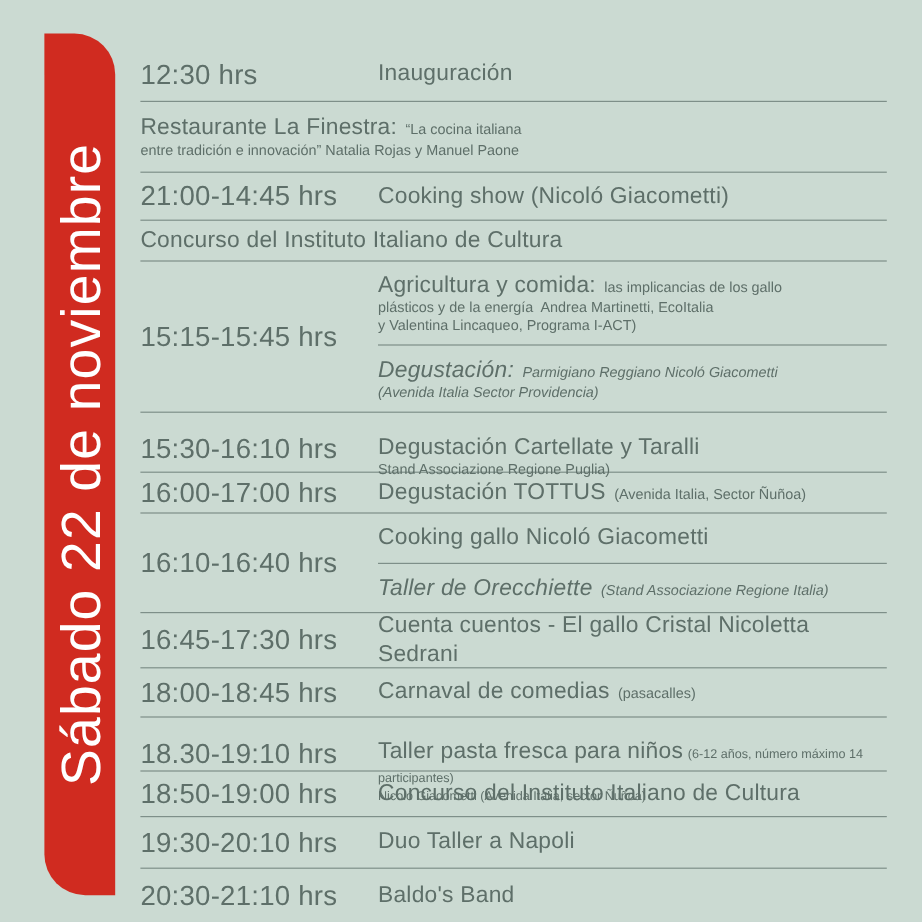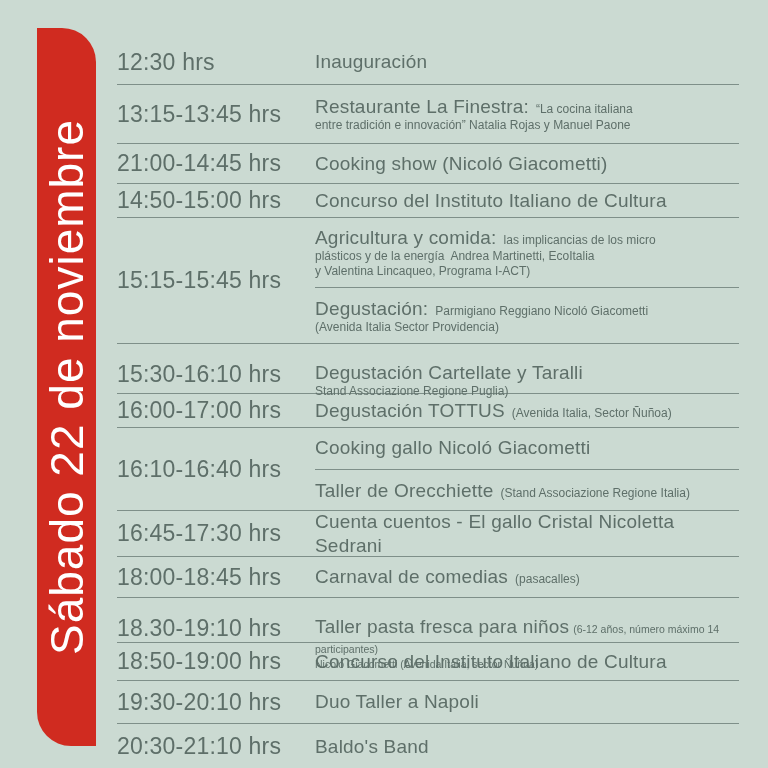--- a/index.html
+++ b/index.html
@@ -35,21 +35,21 @@
   }
   .row + .row{border-top:1px solid #7e8f89;}
   .row.vtop{align-items:flex-start;padding-top:17px;}
   .time{
     flex:0 0 198px;width:198px;
     font-size:23px;letter-spacing:.2px;
   }
   .events{flex:1;min-width:0;}
   .subevent + .subevent{border-top:1px solid #7e8f89;}
   .sub-a{padding:6px 0 9px;}
-  .sub-b{padding:9px 0 6px;}
+  .sub-b{padding:9px 0 6px;font-style:italic;}
   .line{white-space:pre-wrap;line-height:1.22;}
   .big{font-size:19px;letter-spacing:.2px;margin-top:48px;}
   .sm{font-size:12px;}
   .tiny{font-size:10.5px;}
   .line .in{margin-left:7px;}
   .line .in-tight{margin-left:4px;}
   
   .h0{height:44px}.h1{height:59px}.h2{height:40px}.h3{height:34px}
   .h4{height:126px}.h5{height:50px}.h6{height:34px}.h7{height:83px}
   .h8{height:46px}.h9{height:41px}.h10{height:45px}.h11{height:38px}
@@ -65,46 +65,44 @@
 <div class="schedule">
 
   <div class="row h0">
     <div class="time">12:30 hrs</div>
     <div class="events">
         <div class="line"><span class="big">Inauguración</span></div>
       </div>
   </div>
 
   <div class="row h1">
-    <div class="time">13:15-13:45 hrs</div>
     <div class="events">
       <div class="line"><span class="big">Restaurante La Finestra:</span><span class="sm in">“La cocina italiana</span></div>
       <div class="line sm">entre tradición e innovación” Natalia Rojas y Manuel Paone</div>
     </div>
   </div>
 
   <div class="row h2">
     <div class="time">21:00-14:45 hrs</div>
     <div class="events">
         <div class="line"><span class="big">Cooking show (Nicoló Giacometti)</span></div>
       </div>
   </div>
 
   <div class="row h3">
-    <div class="time">14:50-15:00 hrs</div>
     <div class="events">
         <div class="line"><span class="big">Concurso del Instituto Italiano de Cultura</span></div>
       </div>
   </div>
 
   <div class="row h4">
     <div class="time">15:15-15:45 hrs</div>
     <div class="events">
       <div class="subevent sub-a">
-        <div class="line"><span class="big">Agricultura y comida:</span><span class="sm in">las implicancias de los micro</span></div>
+        <div class="line"><span class="big">Agricultura y comida:</span><span class="sm in">las implicancias de los gallo</span></div>
         <div class="line sm">plásticos y de la energía  Andrea Martinetti, EcoItalia</div>
         <div class="line sm">y Valentina Lincaqueo, Programa I-ACT)</div>
       </div>
       <div class="subevent sub-b">
         <div class="line"><span class="big">Degustación:</span><span class="sm in">Parmigiano Reggiano Nicoló Giacometti</span></div>
         <div class="line sm">(Avenida Italia Sector Providencia)</div>
       </div>
     </div>
   </div>
 

